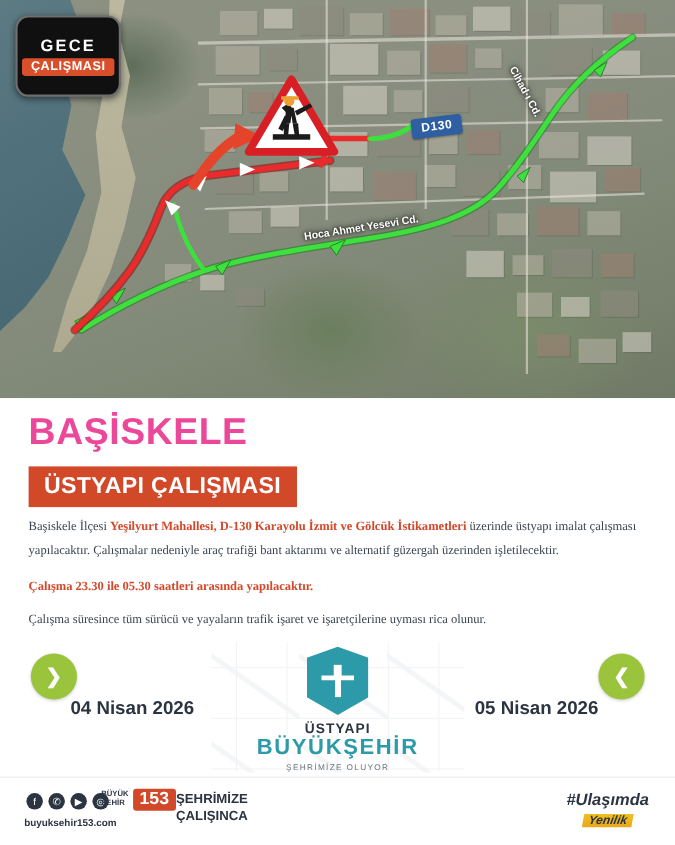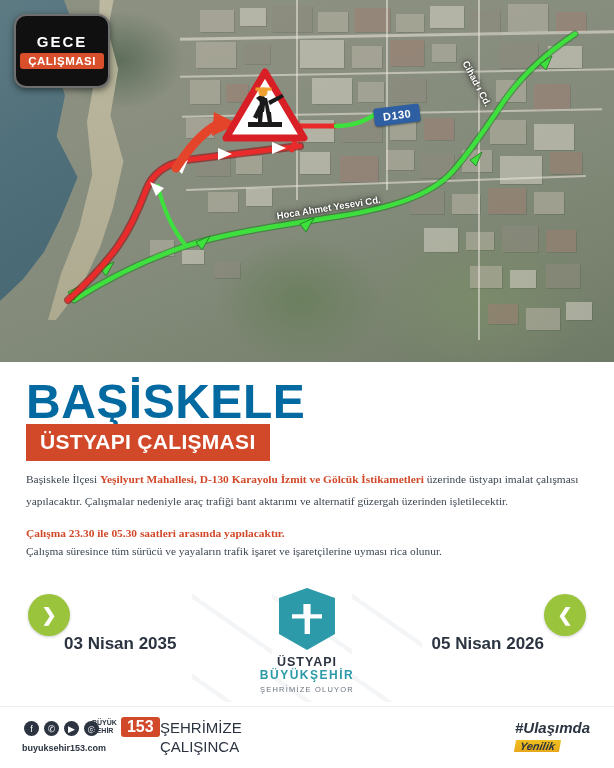--- a/index.html
+++ b/index.html
@@ -89,35 +89,35 @@
   .badge .b2 {
     color: #ffffff; font-size: 11.5px; font-weight: bold; letter-spacing: .5px;
     background: #d94f2b; padding: 2px 8px; border-radius: 3px;
   }
 
   
   .content { position: absolute; left: 0; top: 362px; width: 614px; height: 406px; background: #fff; }
 
   .title {
     position: absolute; left: 26px; top: 12px;
-    font-size: 48px; font-weight: bold; color: #0369a1; letter-spacing: .5px;
+    font-size: 34px; font-weight: bold; color: #ec4899; letter-spacing: .5px;
   }
   .subtitle {
     position: absolute; left: 26px; top: 62px;
     background: #d2492a; color: #fff; font-size: 21px; font-weight: bold;
     padding: 6px 14px 7px; letter-spacing: .3px;
   }
 
   .para {
     position: absolute; left: 26px; width: 562px;
     font-size: 11.4px; color: #3c4550; line-height: 1.95; font-family: Liberation Serif, serif;
   }
   .p1 { top: 106px; }
   .p2 { top: 160px; color: #d2492a; font-weight: bold; }
-  .p3 { top: 178px; }
+  .p3 { top: 190px; }
   .para b.hl { color: #d2492a; }
 
   
   .pill {
     position: absolute; top: 238px; height: 30px;
     background: #eef0ee; border-radius: 16px;
     display: flex; align-items: center; padding: 0 16px;
     font-size: 13px; font-weight: bold; color: #3c4550;
   }
   .pill.start { left: 60px; }
@@ -144,21 +144,21 @@
     clip-path: polygon(50% 0%, 100% 16%, 100% 74%, 50% 100%, 0% 74%, 0% 16%);
     position: relative;
     display: flex; align-items: center; justify-content: center;
   }
   .logo .mark::after {
     content: ""; position: absolute; width: 30px; height: 30px;
     background: #fff;
     clip-path: polygon(0% 34%, 100% 34%, 100% 48%, 60% 48%, 60% 100%, 42% 100%, 42% 48%, 0% 48%, 0% 34%, 38% 34%, 38% 0%, 62% 0%, 62% 34%);
   }
   .logo .l1 { font-size: 12.5px; font-weight: bold; color: #2b3440; letter-spacing: 1px; }
-  .logo .l2 { font-size: 12px; font-weight: bold; color: #2c9aa8; letter-spacing: 1.5px; line-height: 1.05; }
+  .logo .l2 { font-size: 20px; font-weight: bold; color: #2c9aa8; letter-spacing: 1.5px; line-height: 1.05; }
   .logo .l3 { font-size: 7.5px; color: #6b7480; letter-spacing: 1.2px; margin-top: 3px; }
   .logo-map-bg {
     position: absolute; left: 50%; top: 222px; transform: translateX(-50%);
     width: 230px; height: 118px; opacity: .35;
     background:
       linear-gradient(90deg, transparent 49%, #d8dcdf 49%, #d8dcdf 51%, transparent 51%),
       linear-gradient(0deg, transparent 49%, #d8dcdf 49%, #d8dcdf 51%, transparent 51%),
       linear-gradient(35deg, transparent 48%, #dfe3e6 48%, #dfe3e6 52%, transparent 52%);
     background-size: 46px 46px, 46px 46px, 80px 80px;
   }
@@ -176,22 +176,22 @@
   }
   .handle { position: absolute; left: 22px; top: 36px; font-size: 9px; color: #2b3440; font-weight: bold; }
   .call153 {
     position: absolute; left: 92px; top: 10px; display: flex; align-items: center; gap: 4px;
   }
   .call153 .bs { font-size: 7px; font-weight: bold; color: #2b3440; line-height: 1.1; }
   .call153 .num {
     background: #d2492a; color: #fff; font-size: 16px; font-weight: bold;
     padding: 1px 6px; border-radius: 3px;
   }
-  .sehrimize { position: absolute; left: 160px; top: 12px; font-size: 15px; font-weight: normal; color: #2b3440; line-height: 1.25; }
-  .ulasimda { position: absolute; right: 24px; top: 12px; text-align: left; }
+  .sehrimize { position: absolute; left: 160px; top: 12px; font-size: 12px; font-weight: bold; color: #2b3440; line-height: 1.25; }
+  .ulasimda { position: absolute; right: 24px; top: 12px; text-align: center; }
   .ulasimda .u1 { font-size: 15px; font-weight: bold; color: #2b3440; font-style: italic; }
   .ulasimda .u2 {
     font-size: 11px; font-weight: bold; color: #2b3440; font-style: italic;
     background: linear-gradient(180deg,#f0c020,#e8a81a); display: inline-block;
     padding: 0 5px; transform: skewX(-10deg);
   }
 </style>
 </head>
 <body>
 
@@ -352,21 +352,21 @@
     <div class="subtitle">ÜSTYAPI ÇALIŞMASI</div>
 
     <div class="para p1"><span>Başiskele İlçesi </span><b class="hl">Yeşilyurt Mahallesi, D-130 Karayolu İzmit ve Gölcük İstikametleri</b><span> üzerinde üstyapı imalat çalışması yapılacaktır. Çalışmalar nedeniyle araç trafiği bant aktarımı ve alternatif güzergah üzerinden işletilecektir.</span></div>
 
     <div class="para p2">Çalışma 23.30 ile 05.30 saatleri arasında yapılacaktır.</div>
     <div class="para p3">Çalışma süresince tüm sürücü ve yayaların trafik işaret ve işaretçilerine uyması rica olunur.</div>
 
     <div class="logo-map-bg"></div>
 
     <div class="arrowbtn left">❯</div>
-    <div class="datetext start">03 Nisan 2035</div>
+    <div class="datetext start">04 Nisan 2026</div>
 
     <div class="arrowbtn right">❮</div>
     <div class="datetext end">05 Nisan 2026</div>
 
     <div class="logo">
       <div class="mark"></div>
       <div class="l1">ÜSTYAPI</div>
       <div class="l2">BÜYÜKŞEHİR</div>
       <div class="l3">ŞEHRİMİZE OLUYOR</div>
     </div>

